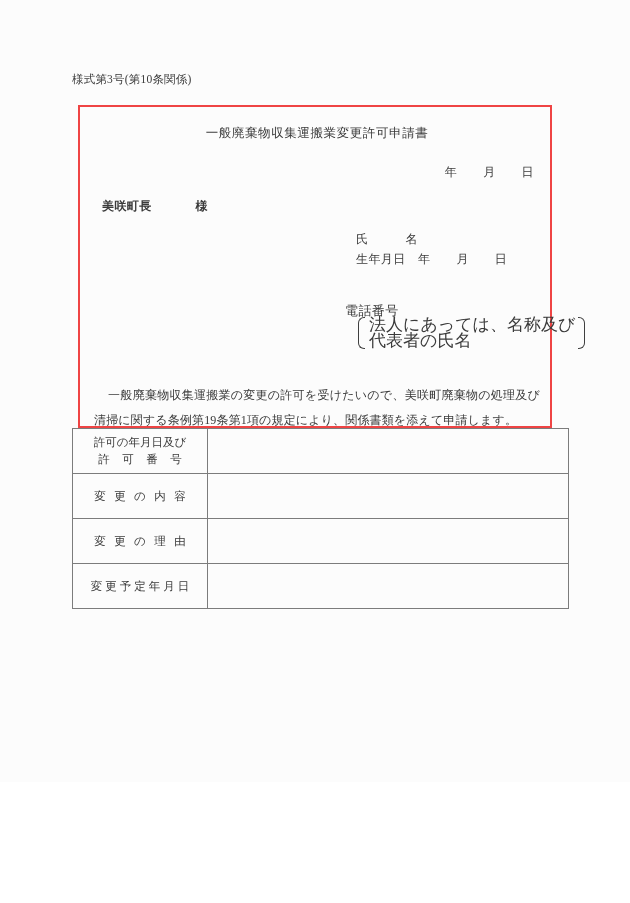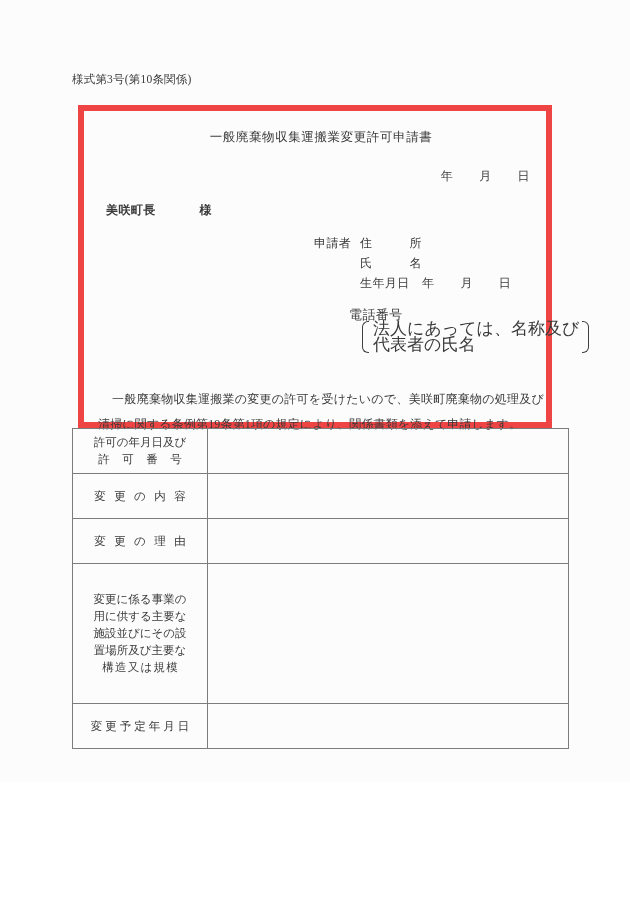--- a/index.html
+++ b/index.html
@@ -36,21 +36,21 @@
     color: #3a3a3a;
   }
 
   
   .frame {
     position: absolute;
     left: 78px;
     top: 105px;
     width: 474px;
     height: 323px;
-    border: 6px solid #ef4444;
+    border: 2px solid #ef4444;
     box-sizing: border-box;
   }
 
   .doc-title {
     position: absolute;
     left: 0;
     top: 18px;
     width: 474px;
     text-align: center;
     font-size: 12.5px;
@@ -200,27 +200,20 @@
 
     <div class="date-line">
       <span>年</span><span class="sp"></span><span>月</span><span class="sp"></span><span>日</span>
     </div>
 
     <div class="addressee">
       <span>美咲町長</span><span class="gap"></span><span>様</span>
     </div>
 
     <div class="applicant">
-      <div class="row">
-        <span class="lead">申請者</span>
-        <span class="field">
-          <span>住</span>
-          <span>所</span>
-        </span>
-      </div>
       <div class="row">
         <span class="lead"></span>
         <span class="field">
           <span>氏</span>
           <span>名</span>
         </span>
       </div>
       <div class="row">
         <span class="lead"></span>
         <span class="field tight">生年月日</span>
@@ -259,30 +252,20 @@
             <span class="lbl-line spread-5"><span>変</span><span>更</span><span>の</span><span>内</span><span>容</span></span>
           </td>
           <td class="value"></td>
         </tr>
         <tr style="height: 45px;">
           <td class="label">
             <span class="lbl-line spread-5"><span>変</span><span>更</span><span>の</span><span>理</span><span>由</span></span>
           </td>
           <td class="value"></td>
         </tr>
-        <tr style="height: 140px;">
-          <td class="label">
-            <span class="lbl-line">変更に係る事業の</span>
-            <span class="lbl-line">用に供する主要な</span>
-            <span class="lbl-line">施設並びにその設</span>
-            <span class="lbl-line">置場所及び主要な</span>
-            <span class="lbl-line spread-8"><span>構</span><span>造</span><span>又</span><span>は</span><span>規</span><span>模</span></span>
-          </td>
-          <td class="value"></td>
-        </tr>
         <tr style="height: 45px;">
           <td class="label">
             <span class="lbl-line spread-7"><span>変</span><span>更</span><span>予</span><span>定</span><span>年</span><span>月</span><span>日</span></span>
           </td>
           <td class="value"></td>
         </tr>
       </tbody>
   </table>
 
 </div>

